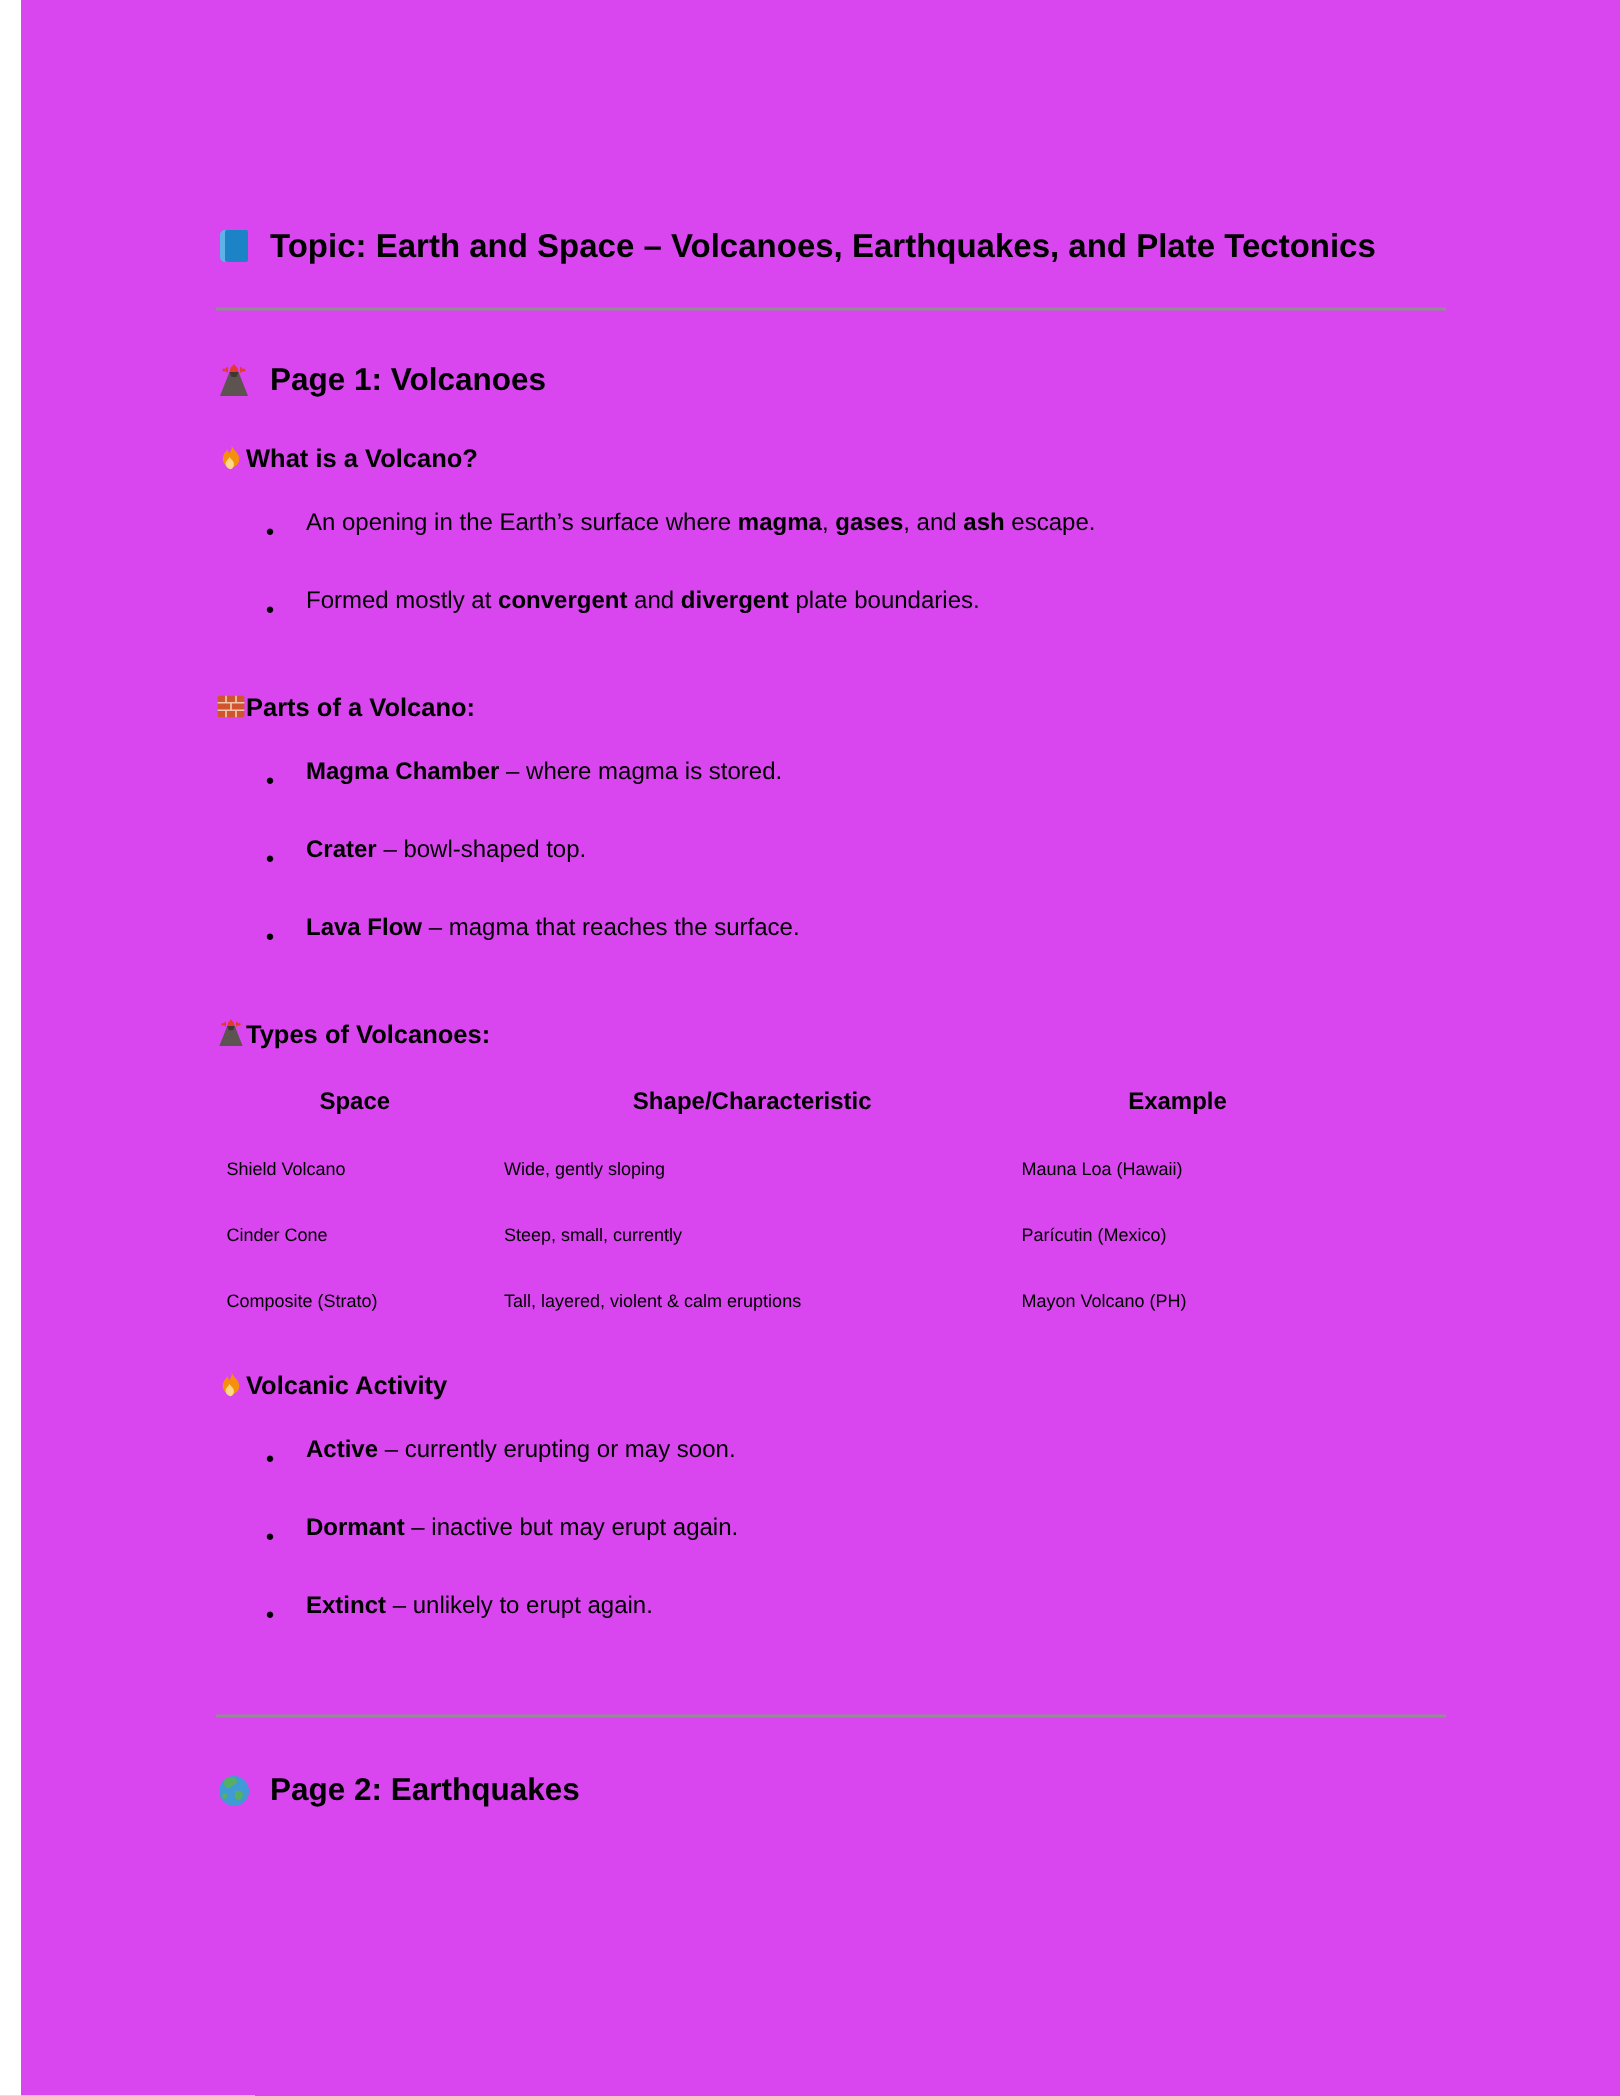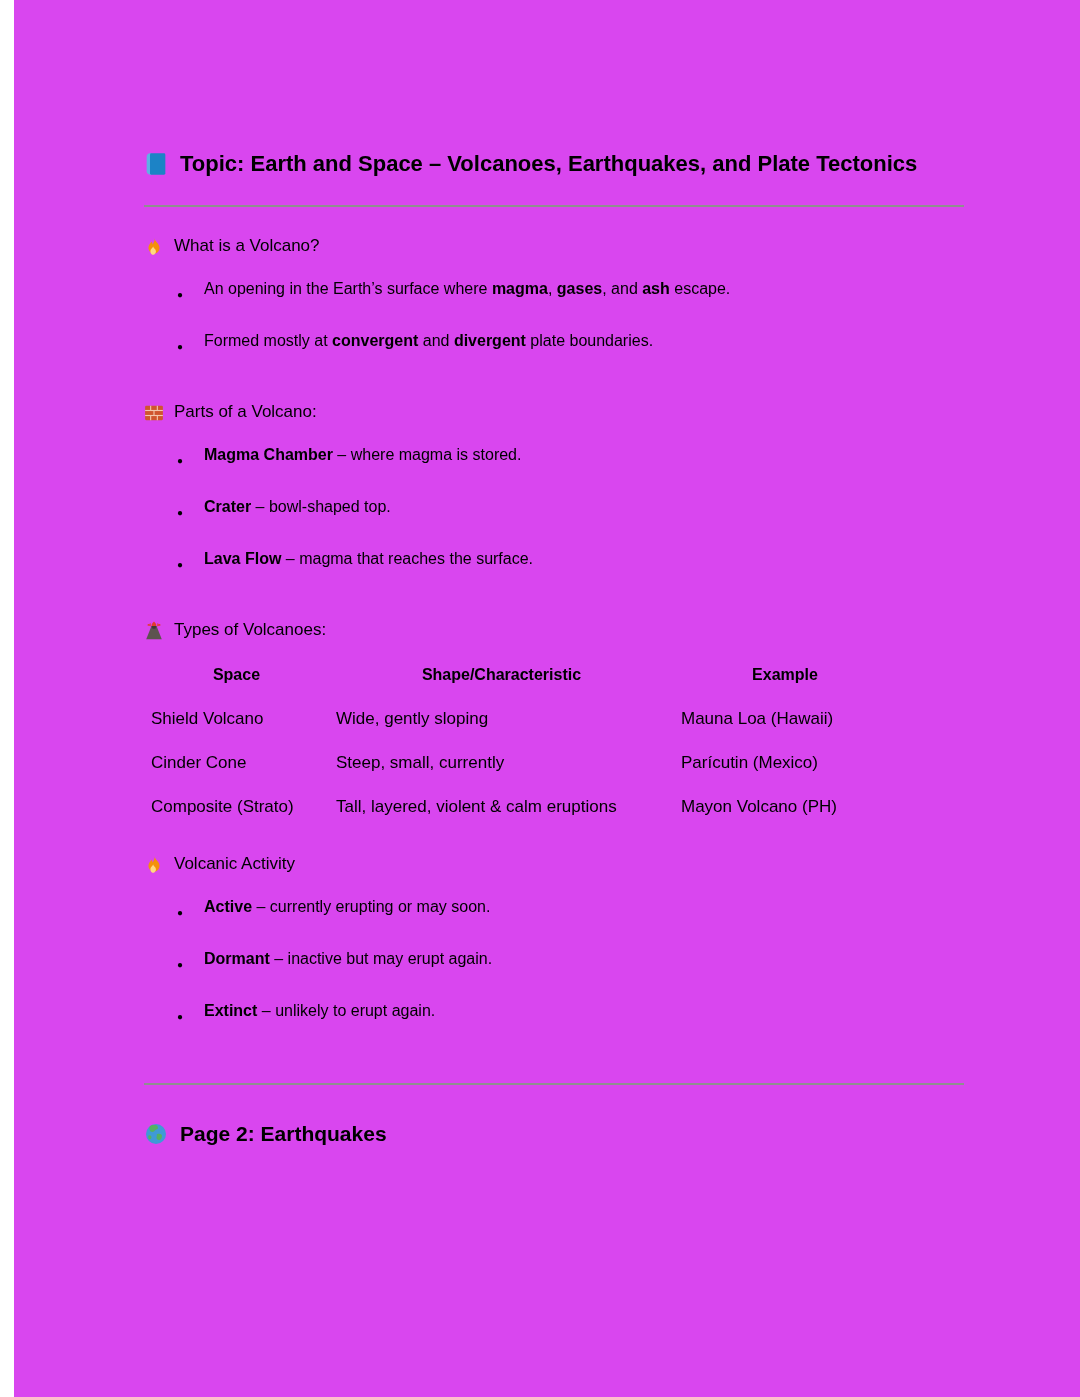--- a/index.html
+++ b/index.html
@@ -32,25 +32,24 @@
     font-size: 21px;
     font-weight: bold;
     line-height: 26px;
     display: flex;
     align-items: center;
     gap: 12px;
     margin: 34px 0 0 0;
   }
   .h3 {
     font-size: 17px;
-    font-weight: normal;
+    font-weight: bold;
     line-height: 22px;
     display: flex;
-    align-items: flex-end;
-    gap: 10px;
+    align-items: flex-start;
     margin: 48px 0 0 0;
   }
   .h3.tight { margin-top: 28px; }
   .h3.after-table { margin-top: 24px; }
   ul.doc-list {
     list-style: none;
     margin: 20px 0 0 0;
     padding: 0 0 0 60px;
   }
   ul.doc-list li {
@@ -77,21 +76,21 @@
   table.vtable col.c3 { width: 222px; }
   table.vtable th {
     font-size: 16px;
     font-weight: bold;
     text-align: center;
     height: 44px;
     vertical-align: middle;
     padding: 0 6px;
   }
   table.vtable td {
-    font-size: 17px;
+    font-size: 12px;
     font-weight: normal;
     text-align: left;
     height: 44px;
     vertical-align: middle;
     padding: 0 6px 0 7px;
     white-space: nowrap;
   }
   .ic { width: 24px; height: 24px; flex: 0 0 auto; }
   .h3 .ic { width: 20px; height: 20px; }
   .rule2 { margin-top: 60px; }
@@ -105,20 +104,34 @@
   <h1 class="h1">
       <svg class="ic" viewBox="0 0 36 36">
         <path fill="#5eb2e5" d="M9 2C6.2 2 4 4.2 4 7v22c0 2.8 2.2 5 5 5h2V2z"></path>
         <rect x="9" y="2" width="23" height="32" rx="2" fill="#1c83c6"></rect>
       </svg>
       <span>Topic: Earth and Space – Volcanoes, Earthquakes, and Plate Tectonics</span>
     </h1>
 
   <hr class="rule">
 
+  <h2 class="h2">
+      <svg class="ic" viewBox="0 0 36 36">
+        <g fill="#e23b2e">
+          <path d="M18 1c-2 3-5 4-4 9h8c1-5-2-6-4-9z"></path>
+          <circle cx="8" cy="7" r="1.6"></circle>
+          <circle cx="28" cy="7" r="1.6"></circle>
+          <path d="M12 4c-2 0-3 2-3 4l3 2z"></path>
+          <path d="M24 4c2 0 3 2 3 4l-3 2z"></path>
+        </g>
+        <path fill="#5d5350" d="M13.5 9h9L32 33H4z"></path>
+        <path fill="#3e3734" d="M13.5 9h9l-2 5h-5z"></path>
+      </svg>
+      <span>Page 1: Volcanoes</span>
+    </h2>
 
   <h3 class="h3 tight">
       <svg class="ic" viewBox="0 0 36 36">
         <path fill="#f4900c" d="M18 2c3 6-2 8-2 12 0-2-2-3-2-6-4 4-6 8-6 12a10 10 0 0 0 20 0c0-8-7-10-10-18z"></path>
         <path fill="#ffd983" d="M18 32a6.5 6.5 0 0 1-6.5-6.5c0-4 3.5-5 5-8.5.5 3 5 4.5 5 8.5A6.5 6.5 0 0 1 18 32z"></path>
       </svg>
       <span>What is a Volcano?</span>
     </h3>
 
   <ul class="doc-list">

